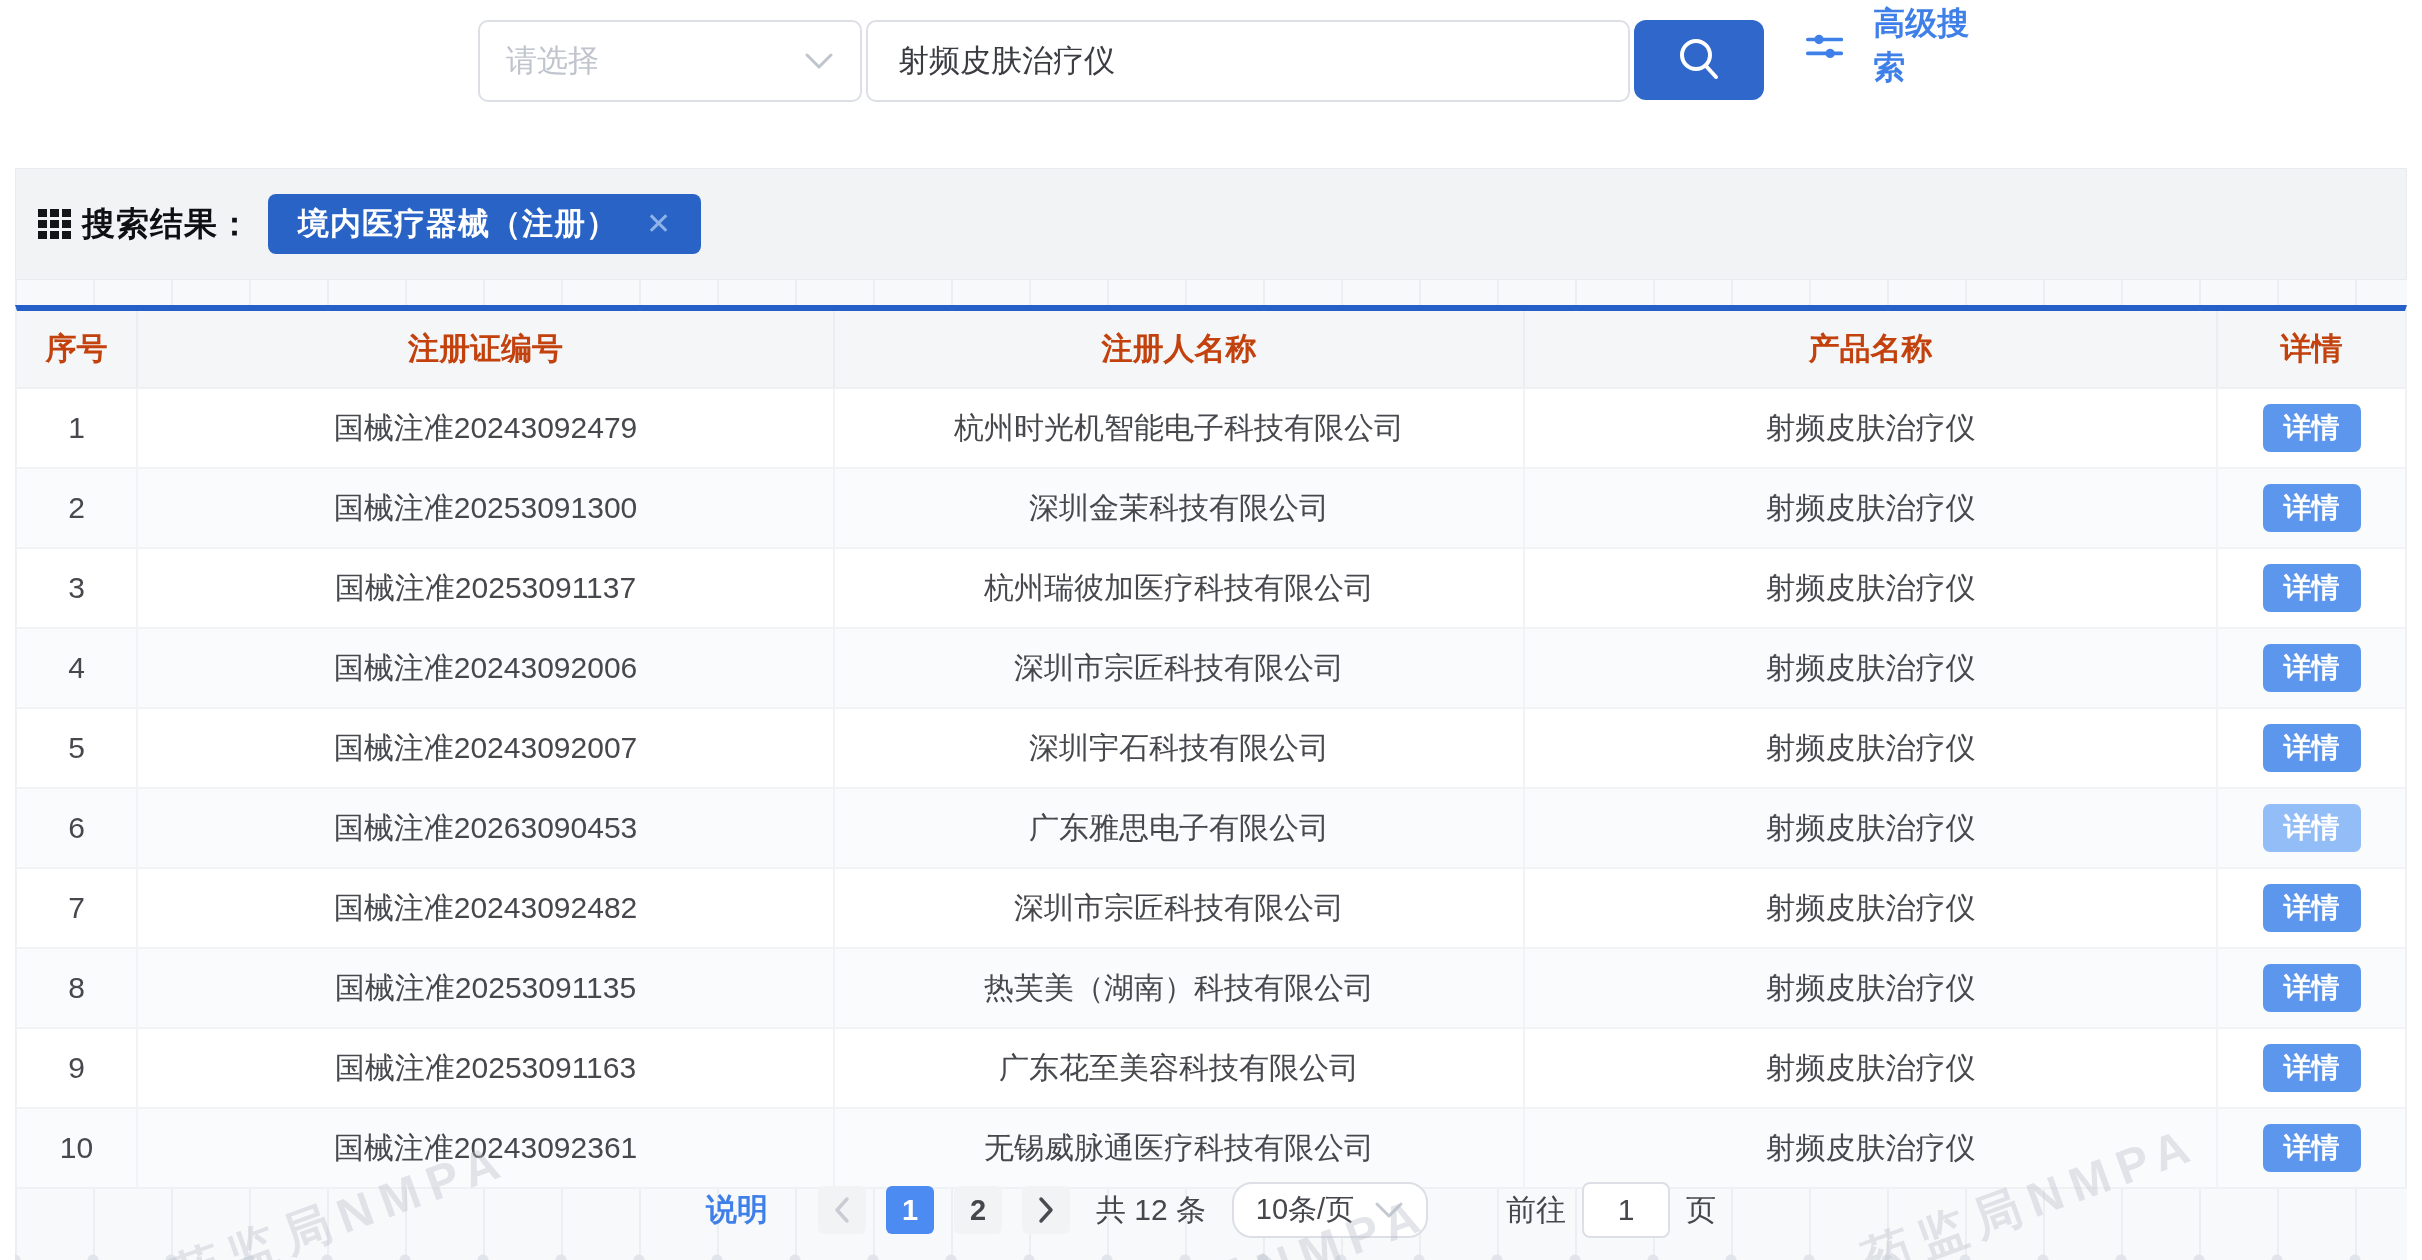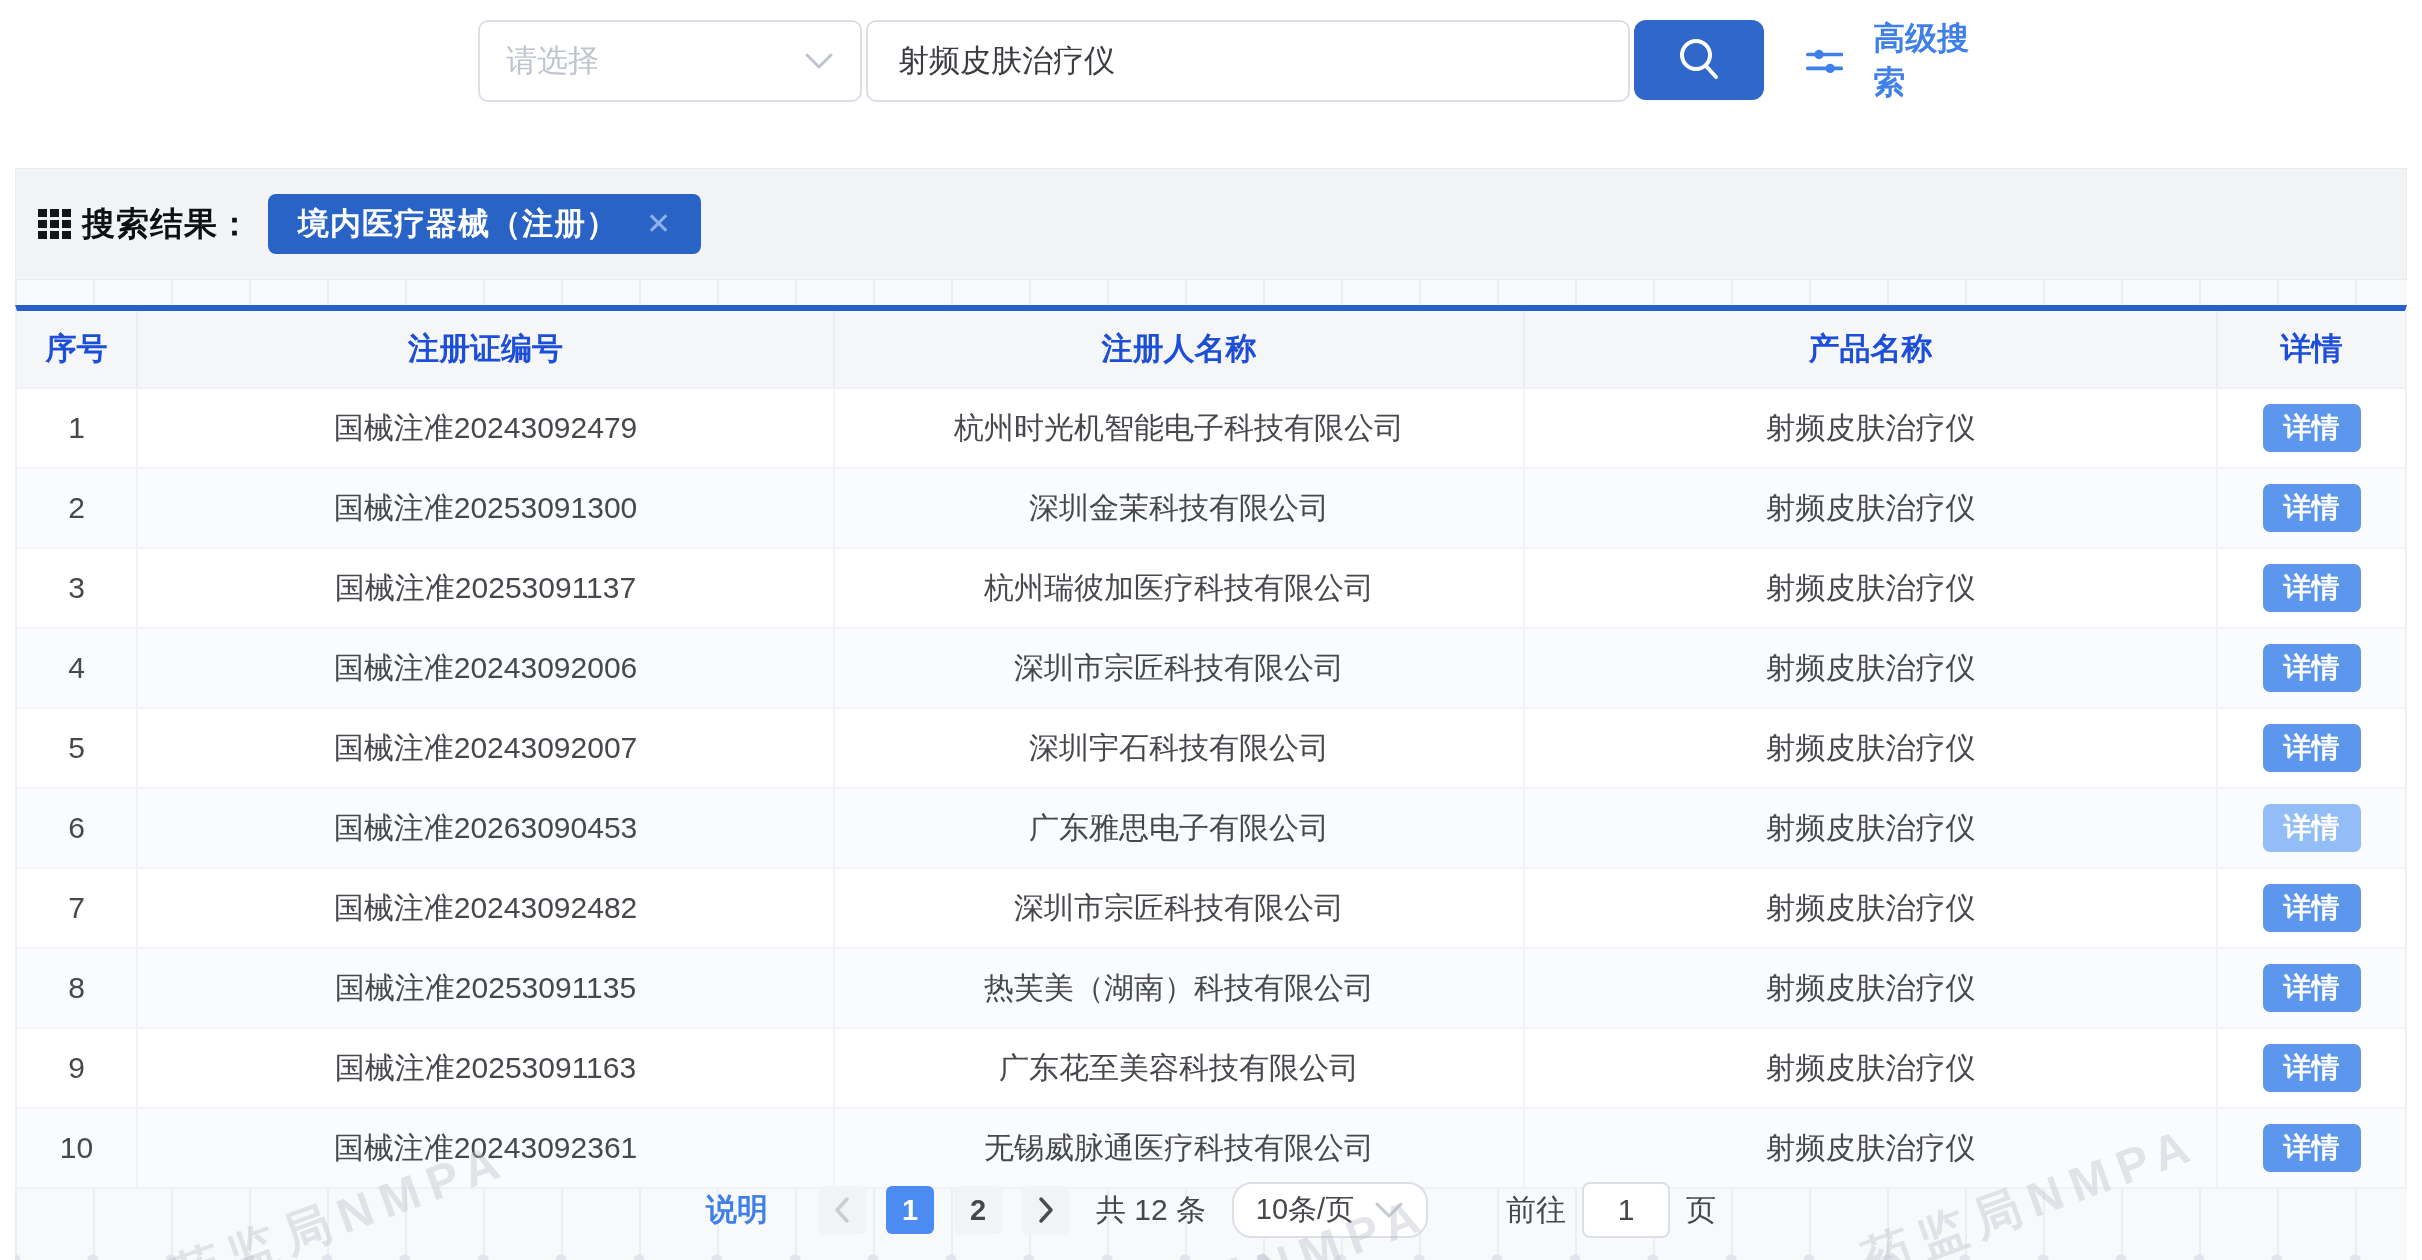--- a/index.html
+++ b/index.html
@@ -10,21 +10,21 @@
   .select-box{position:absolute;left:478px;top:20px;width:384px;height:82px;background:#fff;
     border:2px solid #DCDFE6;border-radius:10px;box-sizing:border-box;display:flex;align-items:center;
     justify-content:space-between;padding:0 26px;cursor:pointer;}
   .select-placeholder{color:#BFC4CD;font-size:31px;}
   .chev{width:30px;height:18px;}
   .search-input{position:absolute;left:866px;top:20px;width:764px;height:82px;box-sizing:border-box;
     border:2px solid #DCDFE6;border-radius:10px;padding:0 30px;font-size:31px;color:#3A3C42;outline:none;
     font-family:inherit;background:#fff;}
   .search-btn{position:absolute;left:1634px;top:20px;width:130px;height:80px;background:#2F67CB;border:none;
     border-radius:12px;display:flex;align-items:center;justify-content:center;cursor:pointer;}
-  .advanced{position:absolute;left:1806px;top:20px;height:82px;display:flex;align-items:center;gap:30px;
+  .advanced{position:absolute;left:1806px;top:5px;height:82px;display:flex;align-items:center;gap:30px;
     color:#3F7FE8;font-size:32px;font-weight:700;cursor:pointer;}
 
   
   .panel{position:absolute;left:15px;top:168px;width:2392px;height:1092px;overflow:hidden;
     background-color:#F8F9FB;
     background-image:
       radial-gradient(circle,#E1E4EA 5px,transparent 6px),
       linear-gradient(to right,#EDEEF2 2px,transparent 2px),
       linear-gradient(to bottom,#EDEEF2 2px,transparent 2px);
     background-size:78px 78px,78px 78px,78px 78px;
@@ -36,21 +36,21 @@
   .results-label{font-size:33px;font-weight:700;color:#0F1013;letter-spacing:1px;}
   .tag{margin-left:16px;height:60px;background:#2A63C6;border-radius:8px;display:flex;align-items:center;
     padding:0 30px;gap:28px;cursor:pointer;}
   .tag-text{color:#ffffff;font-size:31px;font-weight:700;letter-spacing:1px;}
   .tag-close{color:#8FB2E8;font-size:30px;line-height:1;cursor:pointer;}
 
   
   .table-wrap{margin-top:25px;border-top:6px solid #2460C8;background:#ffffff;
     border-left:2px solid #F0F1F4;border-right:2px solid #F0F1F4;}
   table{width:100%;border-collapse:collapse;table-layout:fixed;}
-  thead th{height:74px;background:#F5F6F8;font-size:31px;font-weight:700;color:#1d4ed8;text-align:center;
+  thead th{height:74px;background:#F5F6F8;font-size:31px;font-weight:700;color:#c2410c;text-align:center;
     border-right:2px solid #ECEDF0;border-bottom:2px solid #EFF0F3;}
   thead th:last-child{border-right:none;}
   tbody td{height:76px;font-size:30px;color:#47484D;text-align:center;background:#ffffff;
     border-right:2px solid #F2F3F6;border-top:2px solid #F2F3F6;}
   tbody tr:first-child td{border-top:none;}
   tbody td:last-child{border-right:none;}
   tbody tr.alt td{background:#FAFBFD;}
   tbody tr:last-child td{border-bottom:2px solid #F0F1F4;}
   .detail-btn{width:98px;height:48px;background:#5C97ED;color:#fff;font-size:28px;font-weight:700;
     border:none;border-radius:7px;cursor:pointer;font-family:inherit;}

